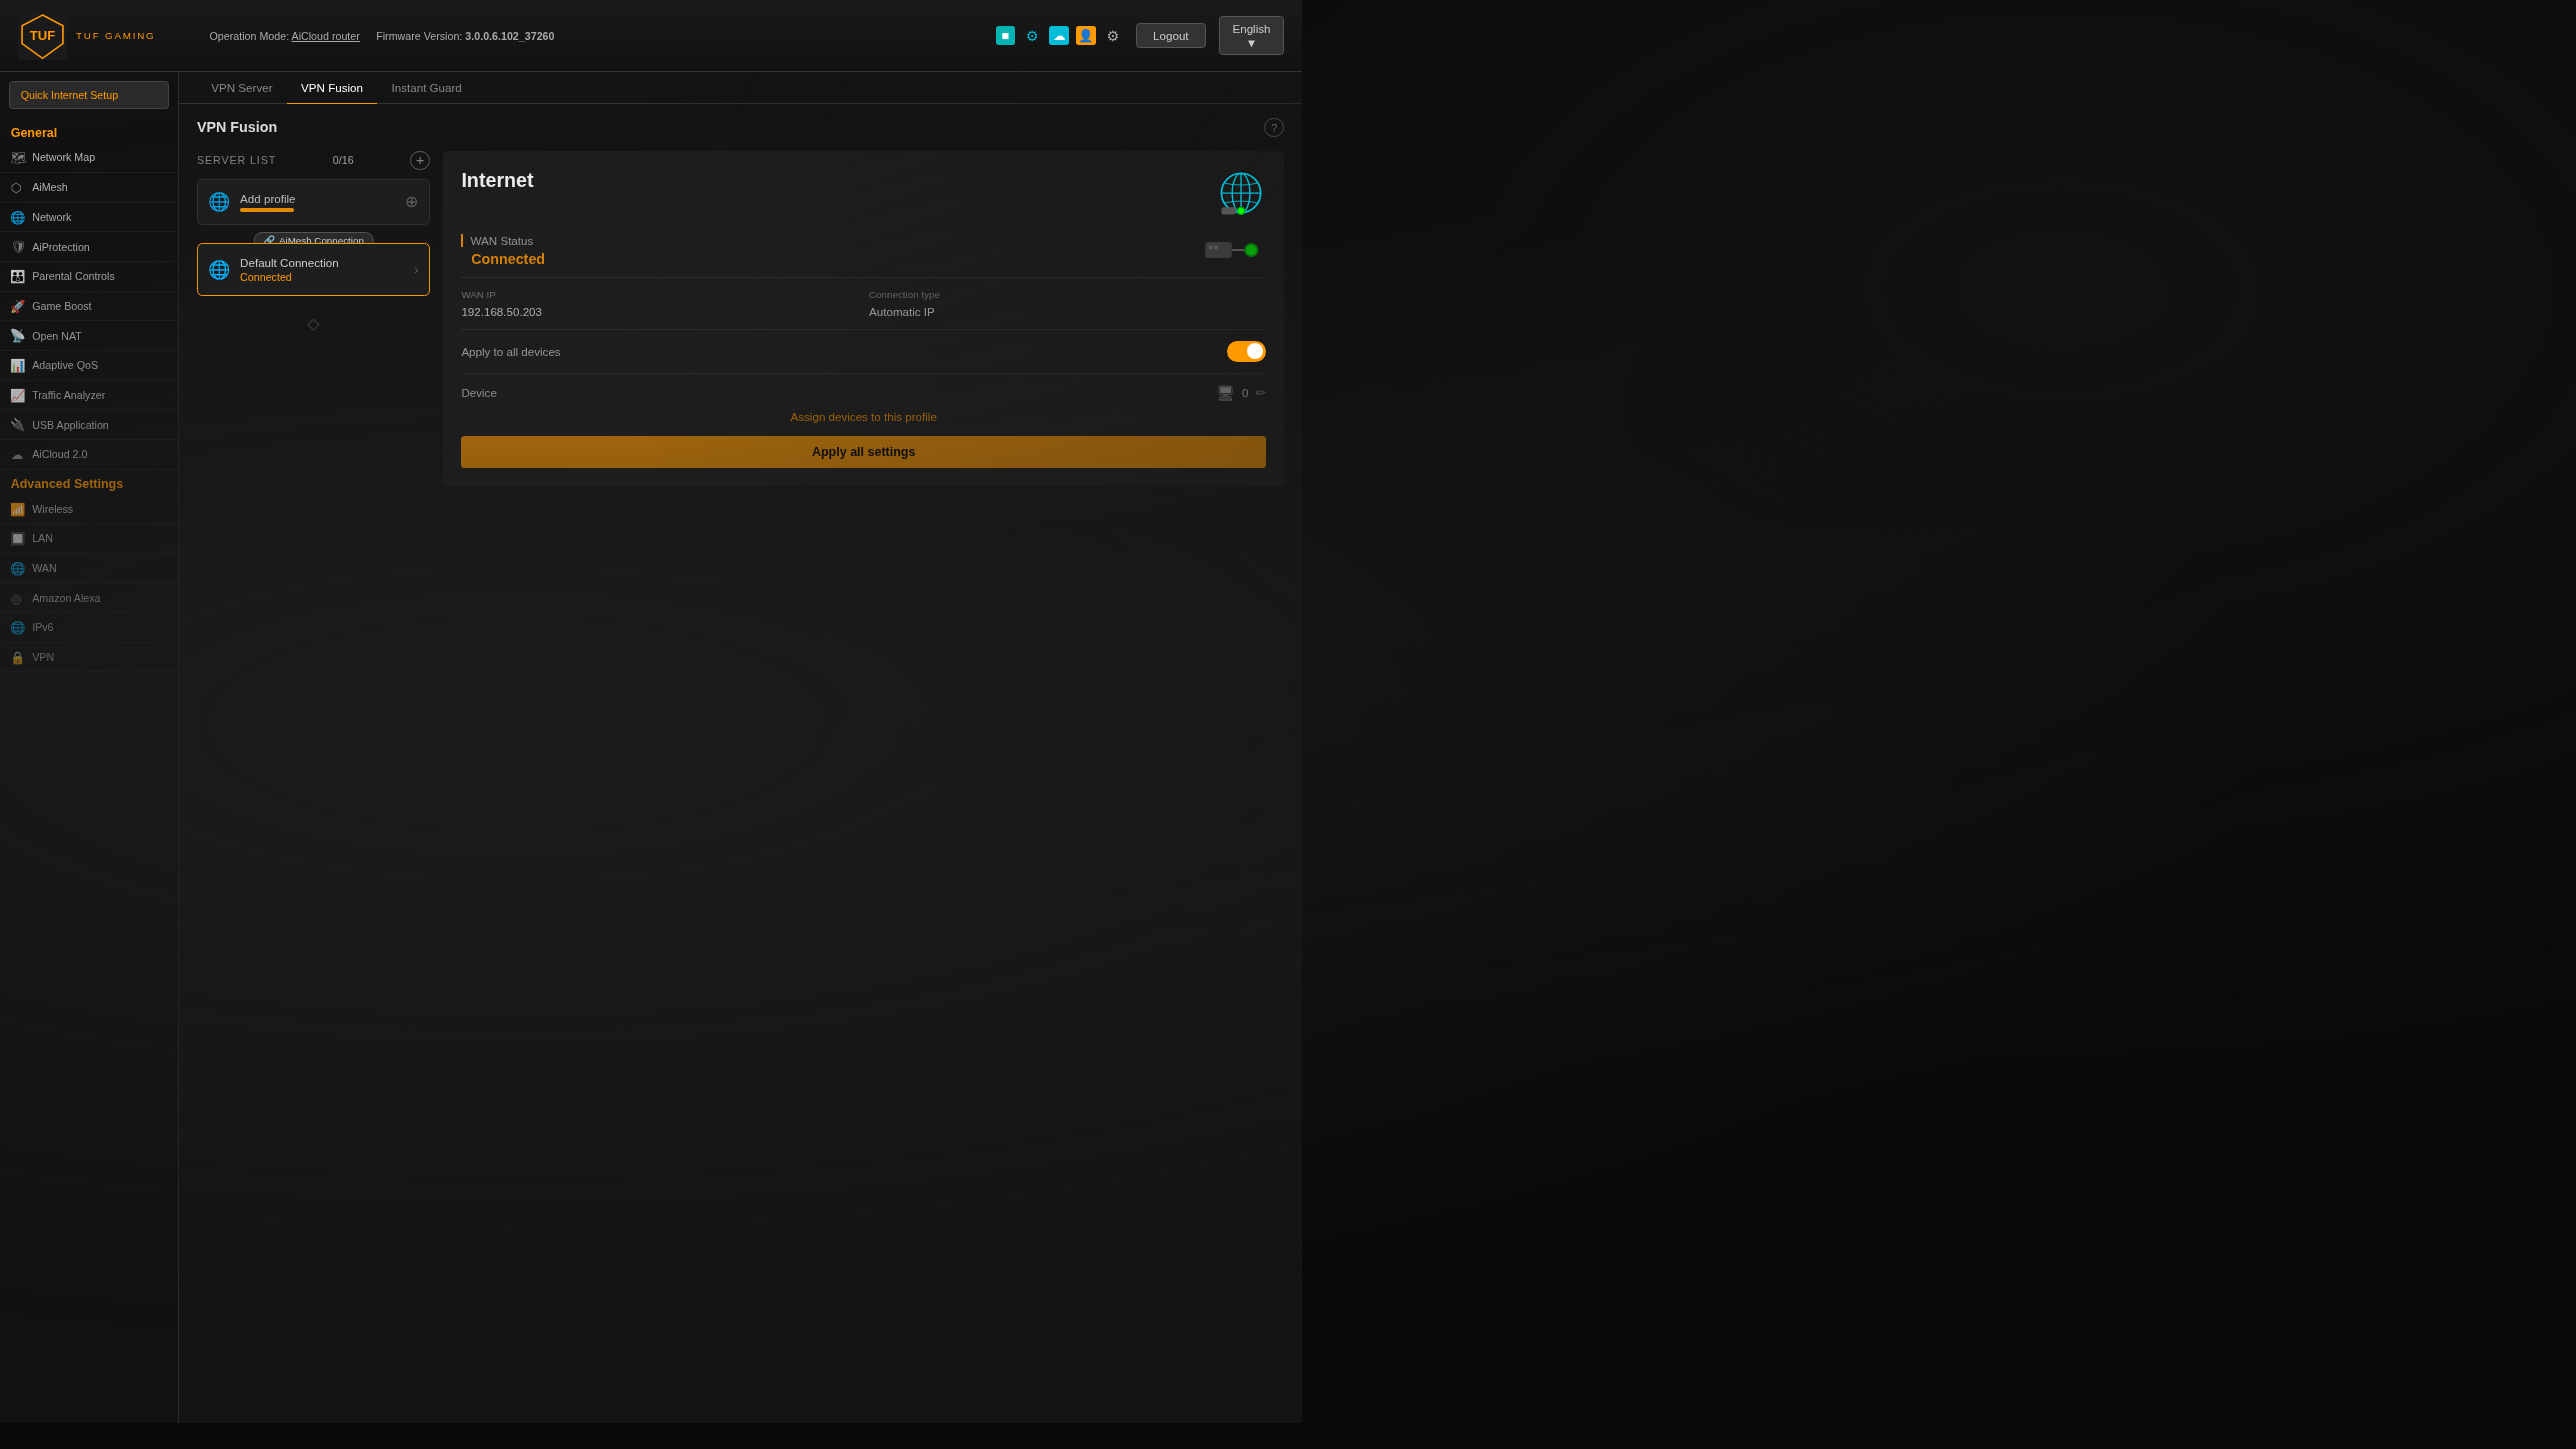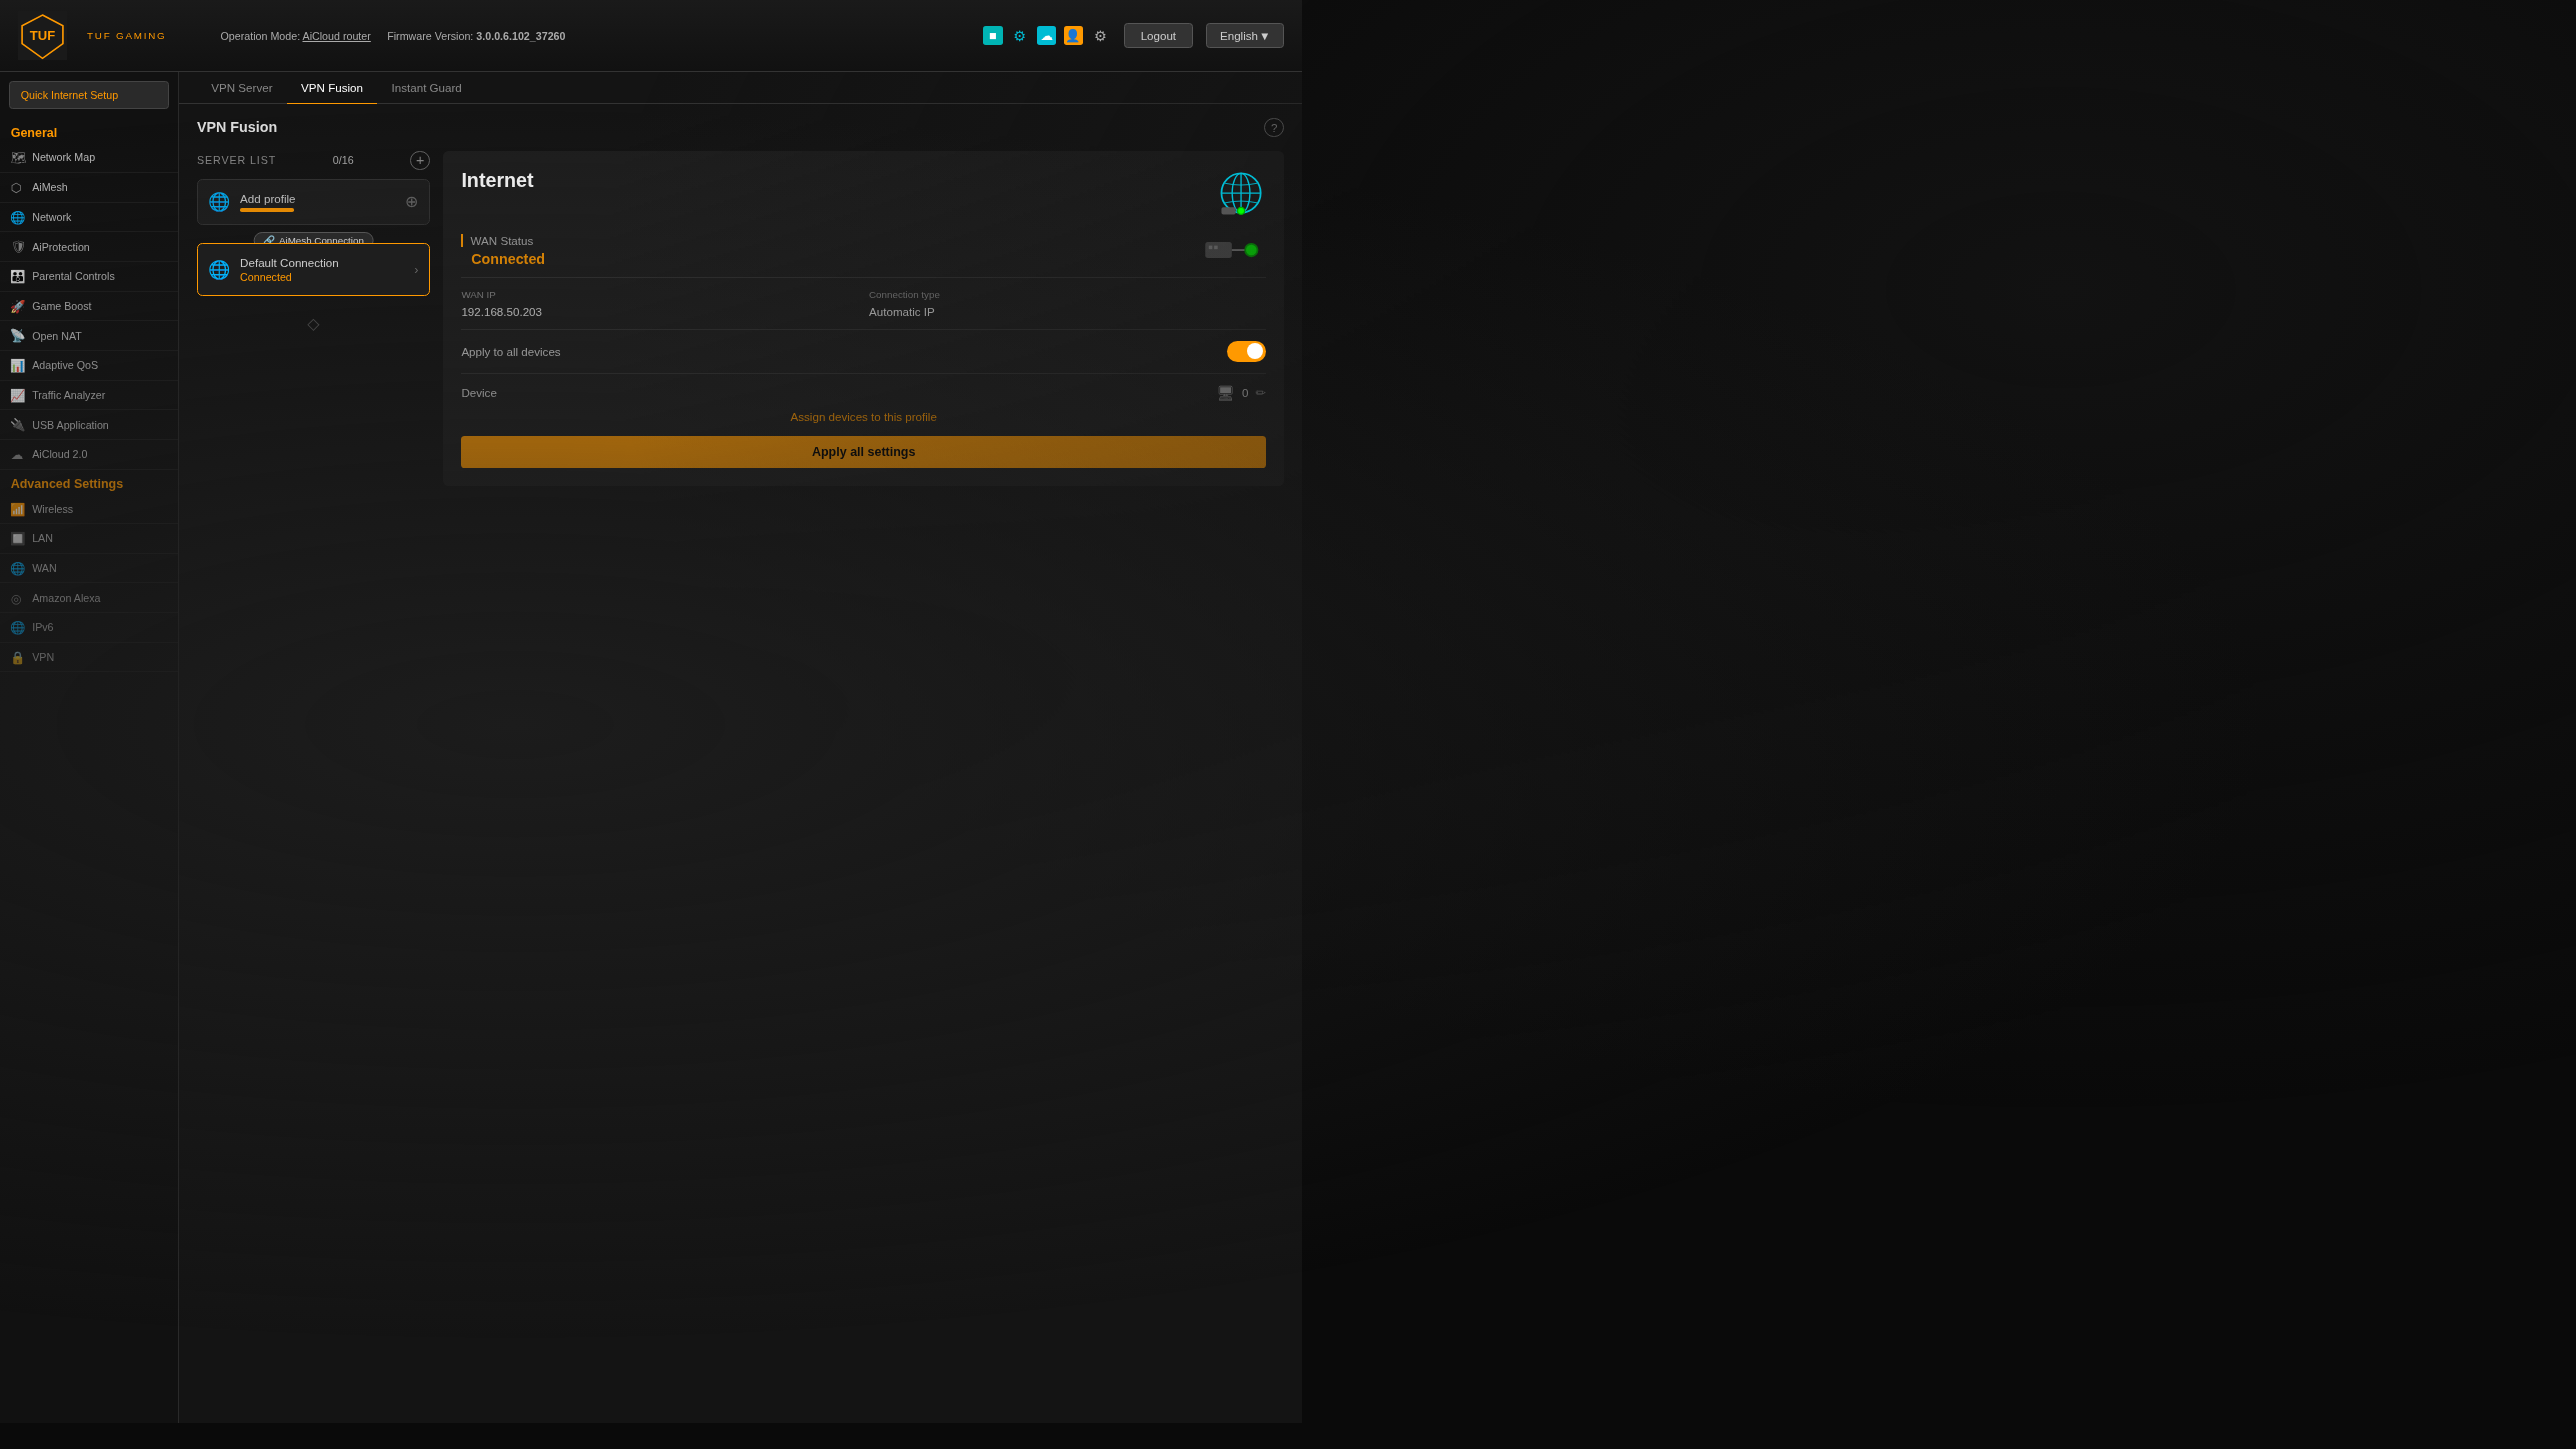--- a/index.html
+++ b/index.html
@@ -30,21 +30,21 @@
       display: flex;
       align-items: center;
       padding: 0 18px;
       height: 72px;
       position: relative;
     }
 
     .logo-area {
       display: flex;
       align-items: center;
-      gap: 20px;
+      gap: 9px;
       margin-right: 36px;
     }
 
     .logo-text {
       color: #f90;
       font-size: 9.8px;
       font-weight: normal;
       letter-spacing: 1.8px;
     }
 
@@ -68,20 +68,21 @@
       background: #333;
       border: 0.9px solid #555;
       color: #ccc;
       padding: 5.4px 12.5px;
       border-radius: 3.6px;
       cursor: pointer;
       font-size: 11.6px;
       display: flex;
       align-items: center;
       gap: 1px;
+      flex-direction: column;
     }
 
     .status-icons {
       display: flex;
       align-items: center;
       gap: 7.2px;
     }
 
     .status-icon {
       width: 19.7px;

